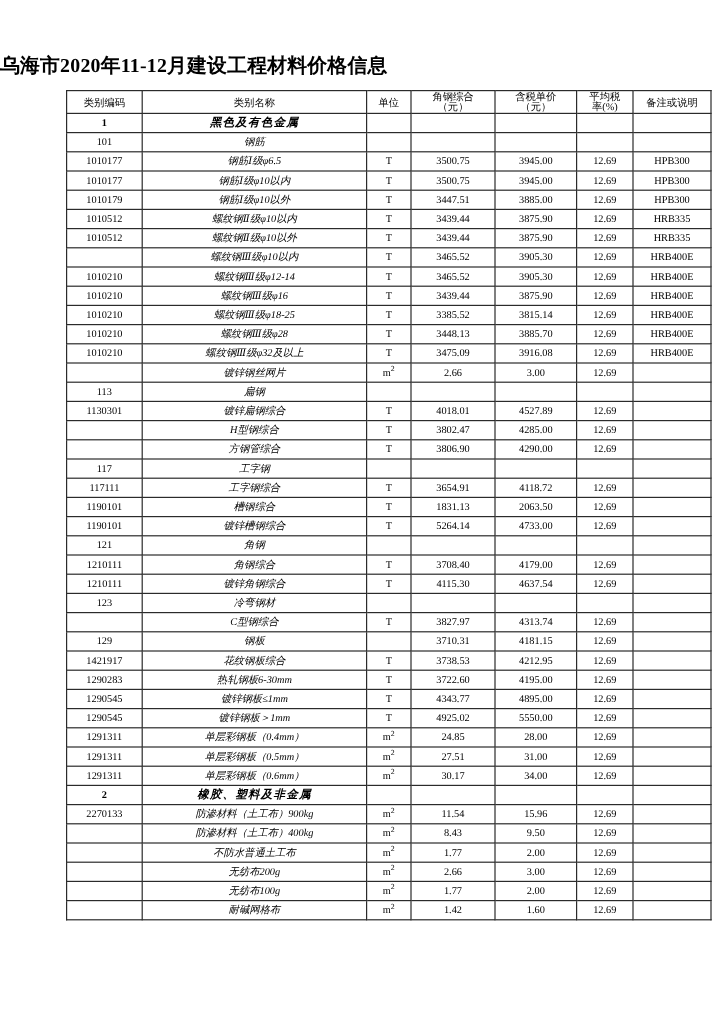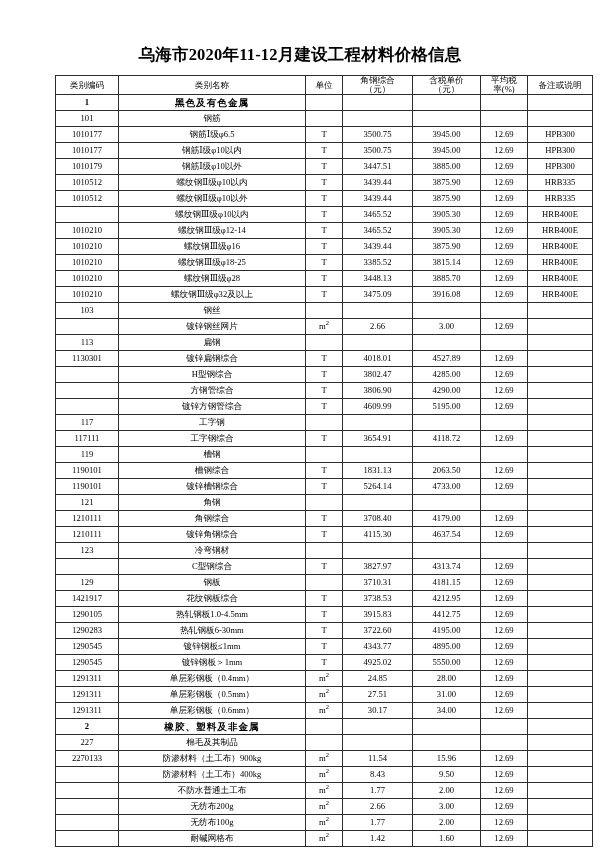--- a/index.html
+++ b/index.html
@@ -18,21 +18,21 @@
     position: relative;
     width: 600px;
     height: 849px;
     background: #ffffff;
   }
   .doc-title {
     position: absolute;
     top: 44px;
     left: 0;
     width: 600px;
-    text-align: center;
+    text-align: left;
     font-size: 16.5px;
     font-weight: bold;
     letter-spacing: 0.2px;
     font-family: "Liberation Serif", "DejaVu Serif", serif;
     white-space: nowrap;
   }
   .table-wrap {
     position: absolute;
     left: 55px;
     top: 75px;
@@ -72,20 +72,21 @@
   col.c-name   { width: 187px; }
   col.c-unit   { width: 37px; }
   col.c-net    { width: 70px; }
   col.c-gross  { width: 68px; }
   col.c-rate   { width: 47px; }
   col.c-remark { width: 65px; }
 
   td.name-cell {
     text-align: center;
     font-size: 9px;
+    font-style: italic;
   }
   tr.level1 td {
     font-weight: bold;
   }
   tr.level1 td.name-cell {
     font-size: 9.6px;
     font-weight: bold;
     letter-spacing: 1px;
   }
   tr.level2 td.name-cell {
@@ -248,29 +249,20 @@
           </tr>
           <tr class="level3">
             <td>1010210</td>
             <td class="name-cell">螺纹钢Ⅲ级φ32及以上</td>
             <td>T</td>
             <td class="num">3475.09</td>
             <td class="num">3916.08</td>
             <td class="num">12.69</td>
             <td>HRB400E</td>
           </tr>
-          <tr class="level2">
-            <td>103</td>
-            <td class="name-cell">钢丝</td>
-            <td></td>
-            <td class="num"></td>
-            <td class="num"></td>
-            <td class="num"></td>
-            <td></td>
-          </tr>
           <tr class="level3">
             <td></td>
             <td class="name-cell">镀锌钢丝网片</td>
             <td class="unit-m2">m<sup class="sq">2</sup></td>
             <td class="num">2.66</td>
             <td class="num">3.00</td>
             <td class="num">12.69</td>
             <td></td>
           </tr>
           <tr class="level2">
@@ -302,56 +294,38 @@
           </tr>
           <tr class="level3">
             <td></td>
             <td class="name-cell">方钢管综合</td>
             <td>T</td>
             <td class="num">3806.90</td>
             <td class="num">4290.00</td>
             <td class="num">12.69</td>
             <td></td>
           </tr>
-          <tr class="level3">
-            <td></td>
-            <td class="name-cell">镀锌方钢管综合</td>
-            <td>T</td>
-            <td class="num">4609.99</td>
-            <td class="num">5195.00</td>
-            <td class="num">12.69</td>
-            <td></td>
-          </tr>
           <tr class="level2">
             <td>117</td>
             <td class="name-cell">工字钢</td>
             <td></td>
             <td class="num"></td>
             <td class="num"></td>
             <td class="num"></td>
             <td></td>
           </tr>
           <tr class="level3">
             <td>117111</td>
             <td class="name-cell">工字钢综合</td>
             <td>T</td>
             <td class="num">3654.91</td>
             <td class="num">4118.72</td>
             <td class="num">12.69</td>
             <td></td>
           </tr>
-          <tr class="level2">
-            <td>119</td>
-            <td class="name-cell">槽钢</td>
-            <td></td>
-            <td class="num"></td>
-            <td class="num"></td>
-            <td class="num"></td>
-            <td></td>
-          </tr>
           <tr class="level3">
             <td>1190101</td>
             <td class="name-cell">槽钢综合</td>
             <td>T</td>
             <td class="num">1831.13</td>
             <td class="num">2063.50</td>
             <td class="num">12.69</td>
             <td></td>
           </tr>
           <tr class="level3">
@@ -420,29 +394,20 @@
           <tr class="level3">
             <td>1421917</td>
             <td class="name-cell">花纹钢板综合</td>
             <td>T</td>
             <td class="num">3738.53</td>
             <td class="num">4212.95</td>
             <td class="num">12.69</td>
             <td></td>
           </tr>
           <tr class="level3">
-            <td>1290105</td>
-            <td class="name-cell">热轧钢板1.0-4.5mm</td>
-            <td>T</td>
-            <td class="num">3915.83</td>
-            <td class="num">4412.75</td>
-            <td class="num">12.69</td>
-            <td></td>
-          </tr>
-          <tr class="level3">
             <td>1290283</td>
             <td class="name-cell">热轧钢板6-30mm</td>
             <td>T</td>
             <td class="num">3722.60</td>
             <td class="num">4195.00</td>
             <td class="num">12.69</td>
             <td></td>
           </tr>
           <tr class="level3">
             <td>1290545</td>
@@ -485,29 +450,20 @@
             <td class="name-cell">单层彩钢板（0.6mm）</td>
             <td class="unit-m2">m<sup class="sq">2</sup></td>
             <td class="num">30.17</td>
             <td class="num">34.00</td>
             <td class="num">12.69</td>
             <td></td>
           </tr>
           <tr class="level1">
             <td>2</td>
             <td class="name-cell">橡胶、塑料及非金属</td>
-            <td></td>
-            <td class="num"></td>
-            <td class="num"></td>
-            <td class="num"></td>
-            <td></td>
-          </tr>
-          <tr class="level2">
-            <td>227</td>
-            <td class="name-cell">棉毛及其制品</td>
             <td></td>
             <td class="num"></td>
             <td class="num"></td>
             <td class="num"></td>
             <td></td>
           </tr>
           <tr class="level3">
             <td>2270133</td>
             <td class="name-cell">防渗材料（土工布）900kg</td>
             <td class="unit-m2">m<sup class="sq">2</sup></td>

